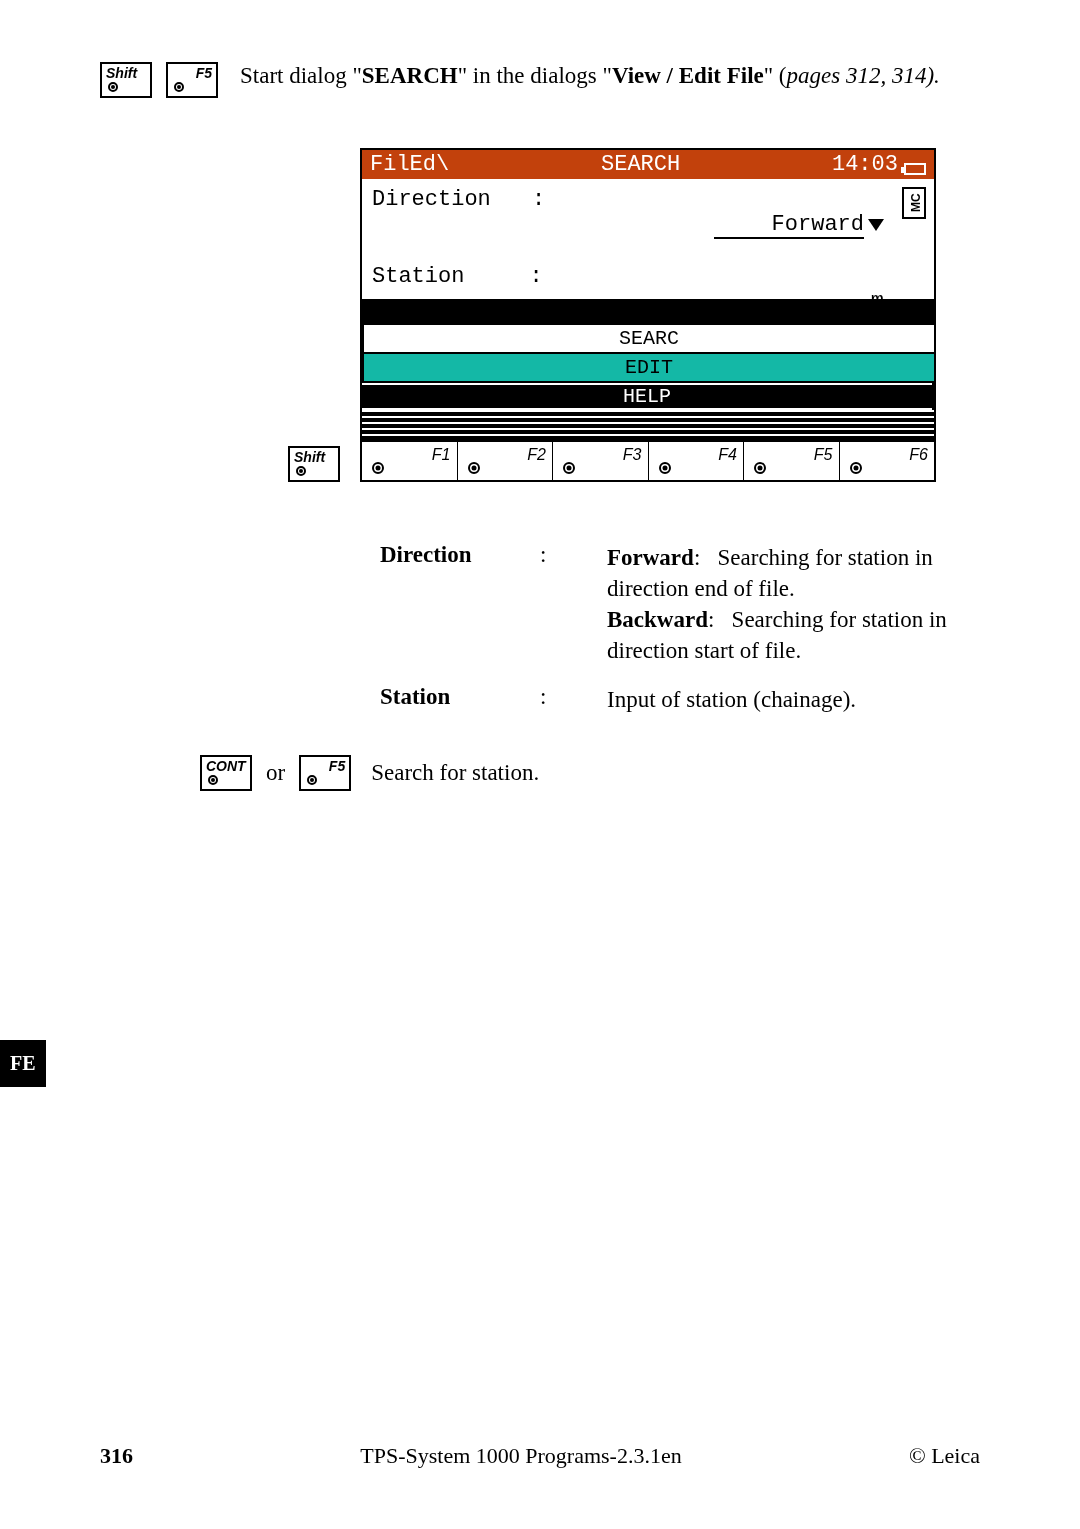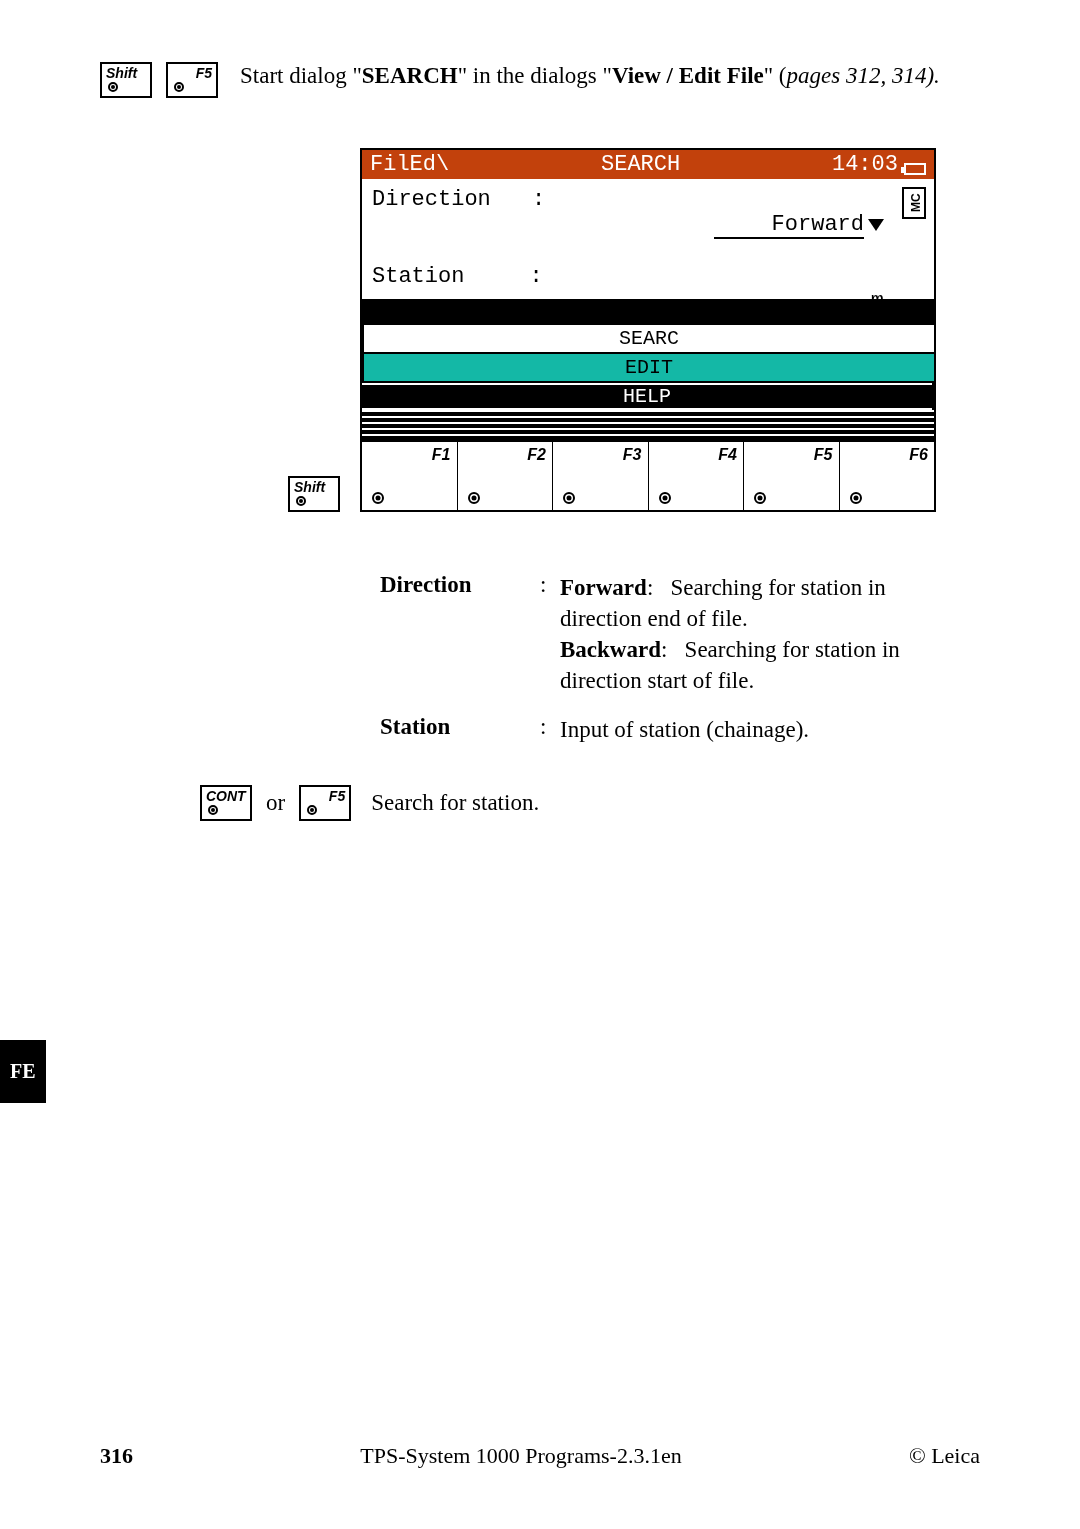--- a/index.html
+++ b/index.html
@@ -157,23 +157,22 @@
     .fkey-row2 .fkey-cell { background:#000; color:#fff;}
     .fkey-row2 .fkey-cell.lbl { background:#fff; color:#000; border-right:2px solid #000;}
     
     .fn-buttons {
       display:flex;
       border-top:2px solid #000;
     }
     .fn-btn {
       flex:1;
       border-right:1px solid #000;
-      height:68px;
+      height:38px;
       position:relative;
-      font-weight:bold;
     }
     .fn-btn:last-child { border-right:none; }
     .fn-btn .fl {
       position:absolute; top:4px; right:6px;
       font-style:italic;
       font-family: Arial, sans-serif;
       font-size:16px;
     }
     .fn-btn .fd {
       position:absolute; bottom:6px; left:10px;
@@ -187,39 +186,39 @@
 
     
     .defs {
       margin-top: 60px;
       margin-left: 280px;
       width: 580px;
     }
     .def-row { display:flex; margin-bottom:18px; }
     .def-term { width: 160px; font-weight: bold; }
     .def-sep { width: 20px; }
-    .def-body { flex:1; line-height:1.35; }
+    .def-body { flex:1; line-height:1.35;margin-left:47px; }
     .def-body .subterm { font-weight:bold; }
 
     .action-row {
       margin-top: 40px;
       display:flex;
       align-items:center;
       margin-left:100px;
     }
     .action-row .or-text { margin: 0 14px; }
     .action-row .desc { margin-left: 20px; }
 
     .side-tab {
       position:absolute;
       left:0; top:1040px;
       background:#000; color:#fff;
       font-weight:bold;
       font-size:20px;
-      padding:20px 10px;
+      padding:12px 10px;
       font-family:'Times New Roman', serif;
     }
     .footer {
       position:absolute;
       bottom:60px; left:100px; right:100px;
       display:flex; justify-content:space-between;
       font-size:22px;
       gap:28px;
     }
     .footer .pn { font-weight:bold; }

